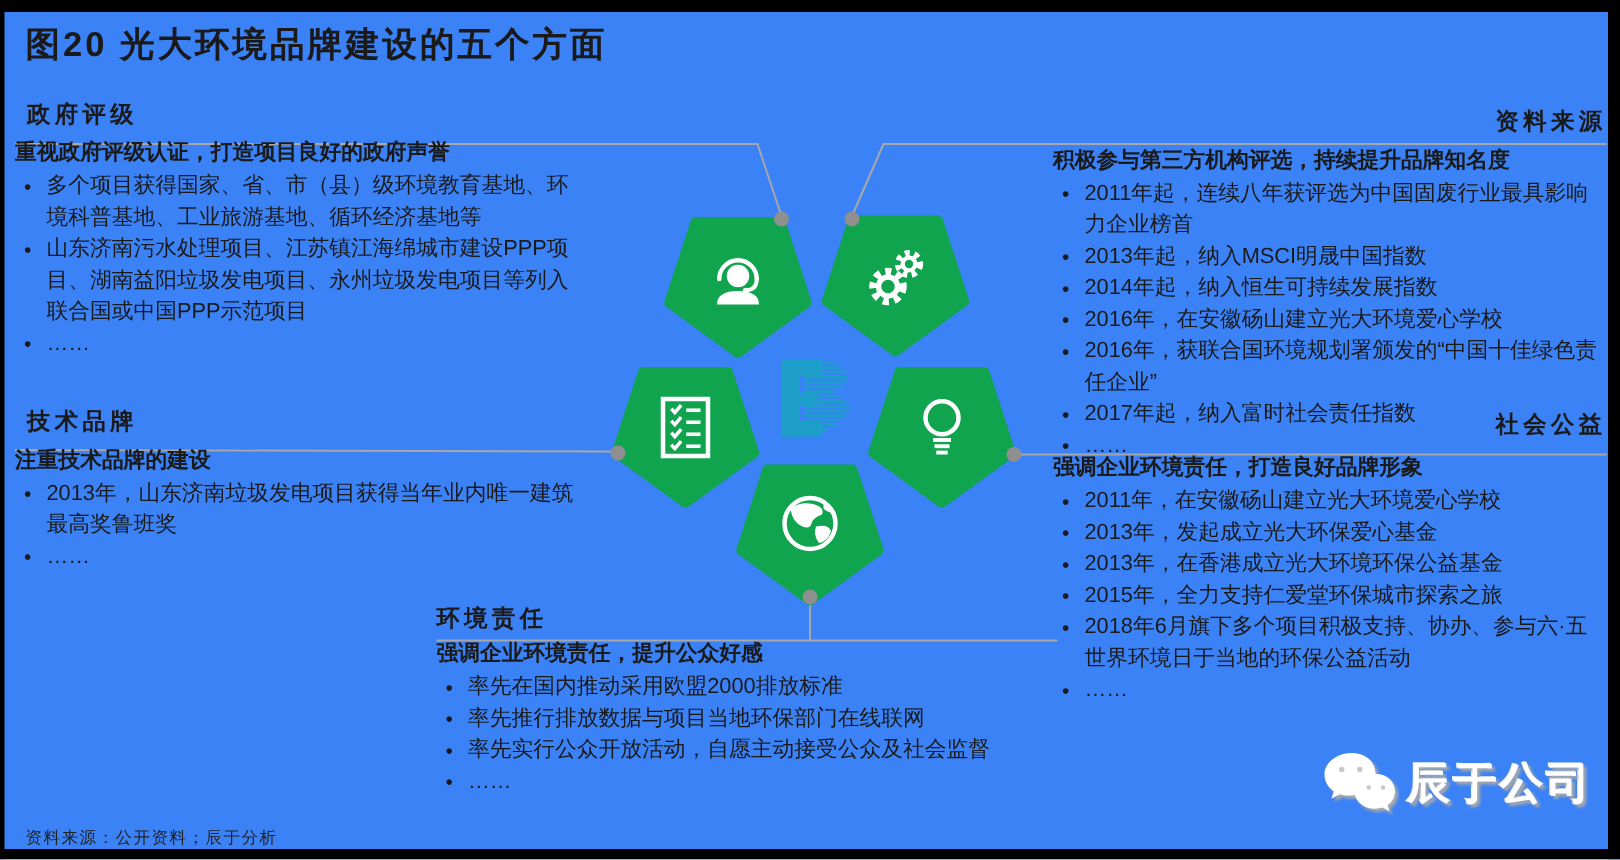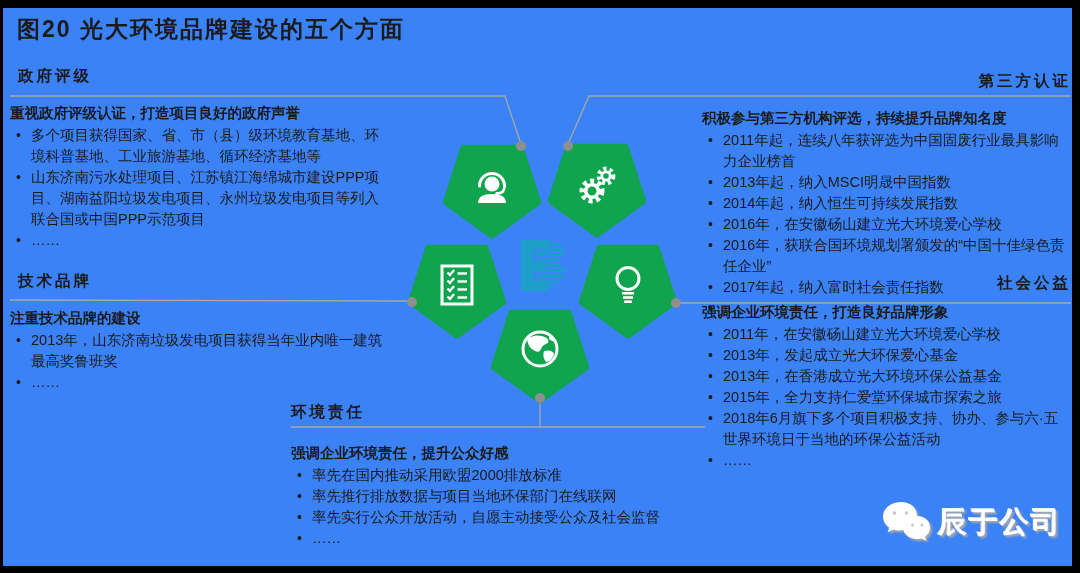--- a/index.html
+++ b/index.html
@@ -12,30 +12,30 @@
   .bar-right{right:0;top:0;width:8px;height:573px;}
   .bar-bottom{left:0;bottom:0;width:1080px;height:7px;}
 
   .title{position:absolute;left:17px;top:14px;font-size:23px;font-weight:700;letter-spacing:2px;}
 
   .diagram-svg{position:absolute;left:0;top:0;width:1080px;height:573px;}
 
   .sec{position:absolute;}
   .sec-h{font-size:15.5px;font-weight:700;letter-spacing:3px;}
   .sec-h.right{text-align:right;}
-  .sec-sub{font-size:14.5px;font-weight:700;margin-top:16px;line-height:20px;}
+  .sec-sub{font-size:14.5px;font-weight:700;margin-top:5px;line-height:20px;}
   ul.blist{list-style:none;margin:2px 0 0 0;padding:0;}
   ul.blist li{position:relative;padding-left:21px;font-size:14.5px;line-height:21px;}
   ul.blist li::before{content:"•";position:absolute;left:6px;top:0;font-size:14px;}
   .sec-gov{left:10px;top:66px;width:372px;}
   .sec-gov .sec-h{padding-left:8px;}
   .sec-tech{left:10px;top:271px;width:374px;}
   .sec-tech .sec-h{padding-left:8px;}
   .sec-env{left:291px;top:402px;width:420px;}
-  .sec-env .sec-sub{margin-top:20px;}
+  .sec-env .sec-sub{margin-top:3px;}
   .sec-third{left:702px;top:71px;width:369px;}
   .sec-social{left:702px;top:273px;width:369px;}
   .sec-social .sec-sub{margin-top:8px;}
 
   .source{position:absolute;left:17px;top:551px;font-size:11px;color:#222;letter-spacing:1px;}
 
   .watermark{position:absolute;left:880px;top:500px;display:flex;align-items:center;gap:6px;}
   .wm-text{font-size:29px;font-weight:700;color:#fff;letter-spacing:2px;
            text-shadow:2px 2px 2px #a9a9a9, -1px -1px 0 #f2f2f2;}
   .wm-icon{filter:drop-shadow(2px 2px 1px #ababab);}
@@ -159,21 +159,21 @@
     <div class="sec-h">政府评级</div>
     <div class="sec-sub">重视政府评级认证，打造项目良好的政府声誉</div>
     <ul class="blist">
       <li>多个项目获得国家、省、市（县）级环境教育基地、环境科普基地、工业旅游基地、循环经济基地等</li>
       <li>山东济南污水处理项目、江苏镇江海绵城市建设PPP项目、湖南益阳垃圾发电项目、永州垃圾发电项目等列入联合国或中国PPP示范项目</li>
       <li>……</li>
     </ul>
   </div>
 
   <div class="sec sec-third">
-    <div class="sec-h right">第三方认证</div>
+    <div class="sec-h right">资料来源</div>
     <div class="sec-sub">积极参与第三方机构评选，持续提升品牌知名度</div>
     <ul class="blist">
       <li>2011年起，连续八年获评选为中国固废行业最具影响力企业榜首</li>
       <li>2013年起，纳入MSCI明晟中国指数</li>
       <li>2014年起，纳入恒生可持续发展指数</li>
       <li>2016年，在安徽砀山建立光大环境爱心学校</li>
       <li>2016年，获联合国环境规划署颁发的“中国十佳绿色责任企业”</li>
       <li>2017年起，纳入富时社会责任指数</li>
       <li>……</li>
     </ul>
@@ -205,20 +205,21 @@
     <div class="sec-h">环境责任</div>
     <div class="sec-sub">强调企业环境责任，提升公众好感</div>
     <ul class="blist">
       <li>率先在国内推动采用欧盟2000排放标准</li>
       <li>率先推行排放数据与项目当地环保部门在线联网</li>
       <li>率先实行公众开放活动，自愿主动接受公众及社会监督</li>
       <li>……</li>
     </ul>
   </div>
 
+  <div class="source">资料来源：公开资料；辰于分析</div>
 
   <div class="watermark">
     <svg class="wm-icon" width="52" height="46" viewBox="0 0 52 46">
       <g fill="#ffffff">
         <path d="M 21 2 C 11 2 3 8.5 3 16.5 c 0 4.5 2.4 8.4 6.2 11 l -1.6 5 l 5.6 -3 c 1.8 0.5 3.7 0.9 5.8 0.9 c 10 0 18 -6.6 18 -14.4 S 31 2 21 2 Z"></path>
         <path d="M 37 16 c -8 0 -14 5.2 -14 11.6 c 0 6.3 6 11.5 14 11.5 c 1.6 0 3.2 -0.3 4.7 -0.7 l 4.6 2.4 l -1.3 -4.1 c 3.1 -2.1 5 -5.3 5 -9.1 C 50 21.2 45 16 37 16 Z"></path>
       </g>
       <g fill="#c7c7c7">
         <circle cx="14.5" cy="13" r="1.8"></circle>
         <circle cx="26.5" cy="13" r="1.8"></circle>

